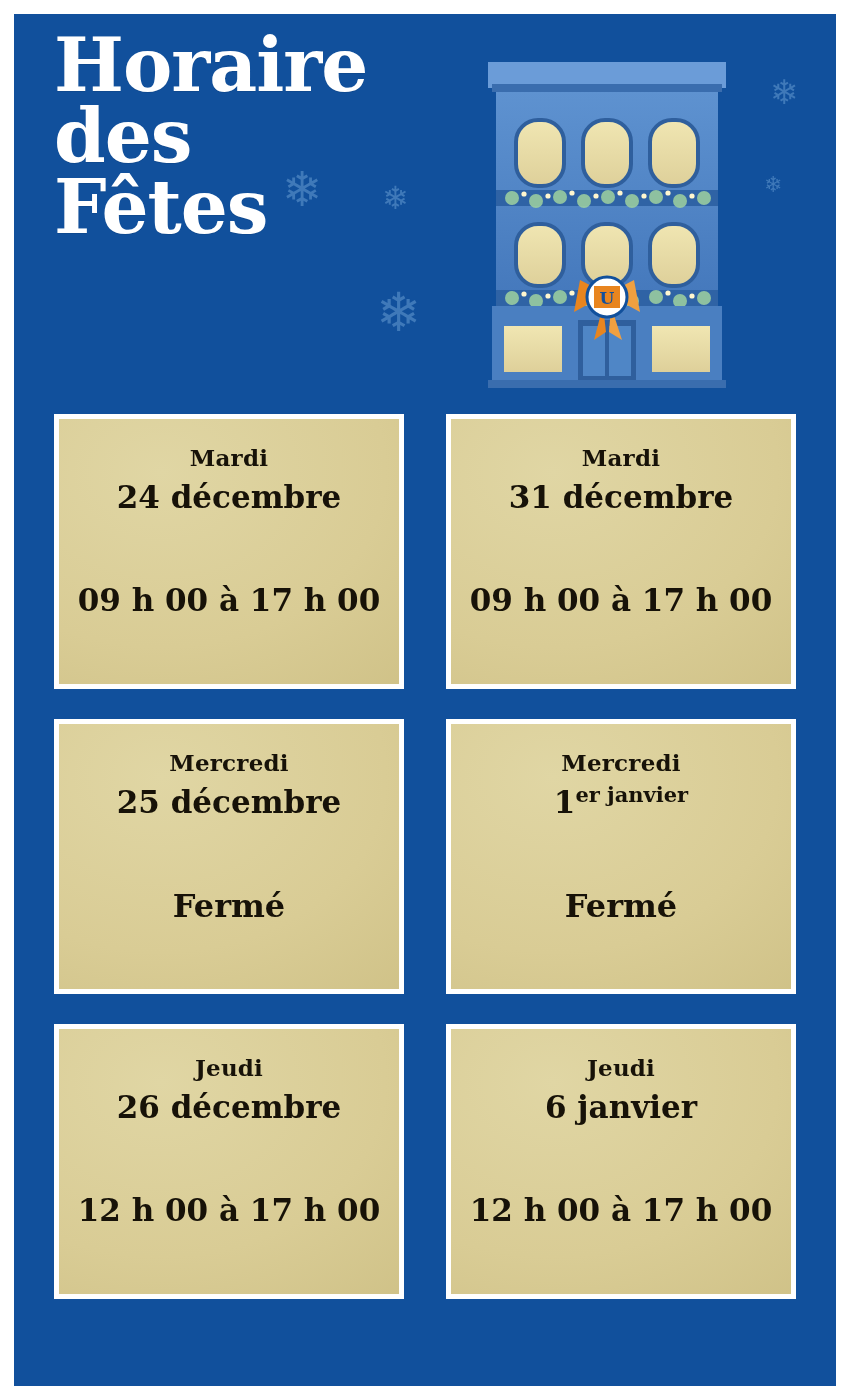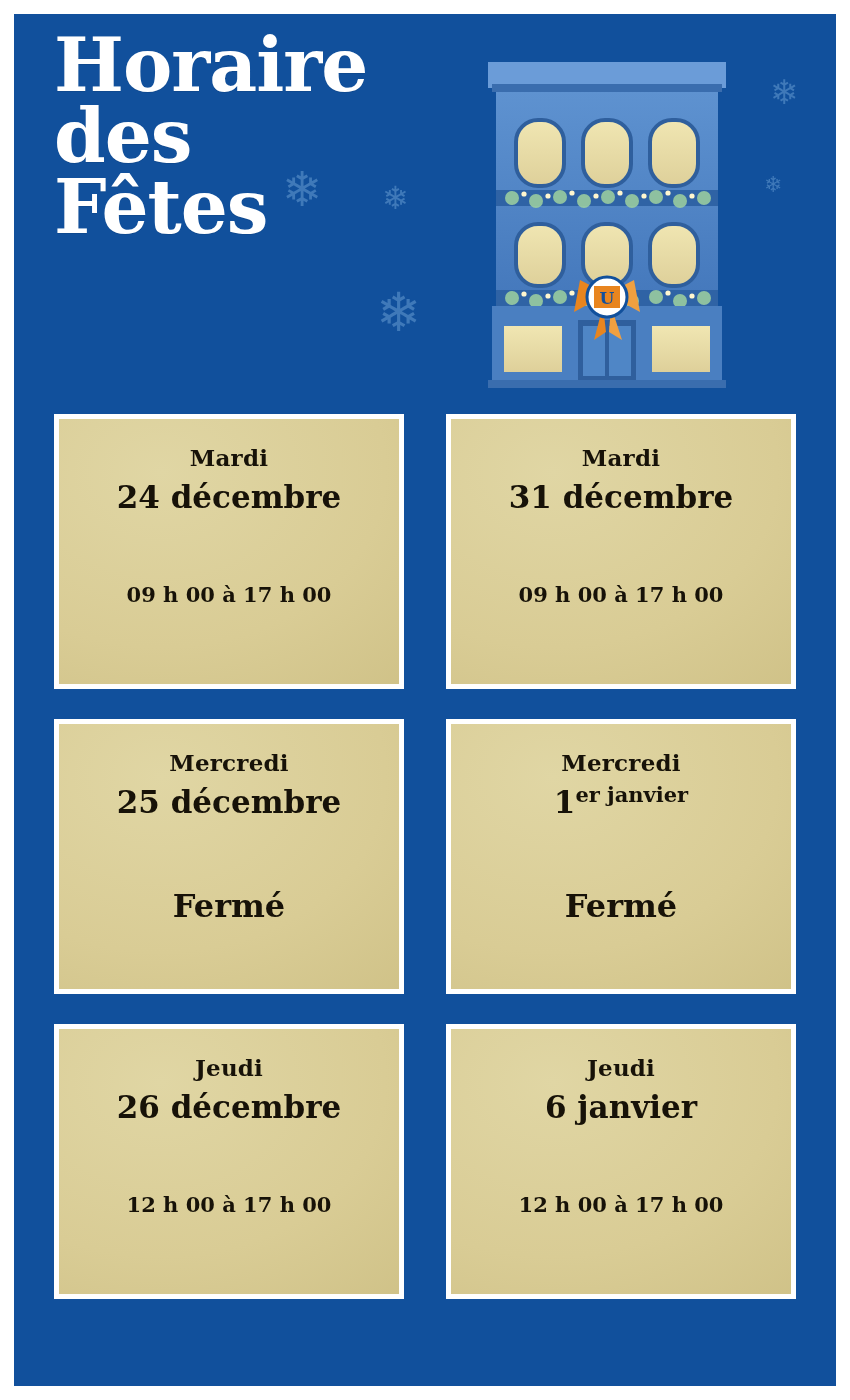--- a/index.html
+++ b/index.html
@@ -106,21 +106,21 @@
   }
   .card-date sup {
     font-size: 21px;
     vertical-align: super;
     line-height: 0;
   }
 
   .card-hours {
     font-family: "DejaVu Serif", serif;
     font-weight: bold;
-    font-size: 21px;
+    font-size: 31px;
     margin-top: 66px;
     white-space: nowrap;
   }
   .card-hours.closed { font-size: 32px; }
 </style>
 </head>
 <body>
 
 <div class="poster">
   <div class="poster-inner">

